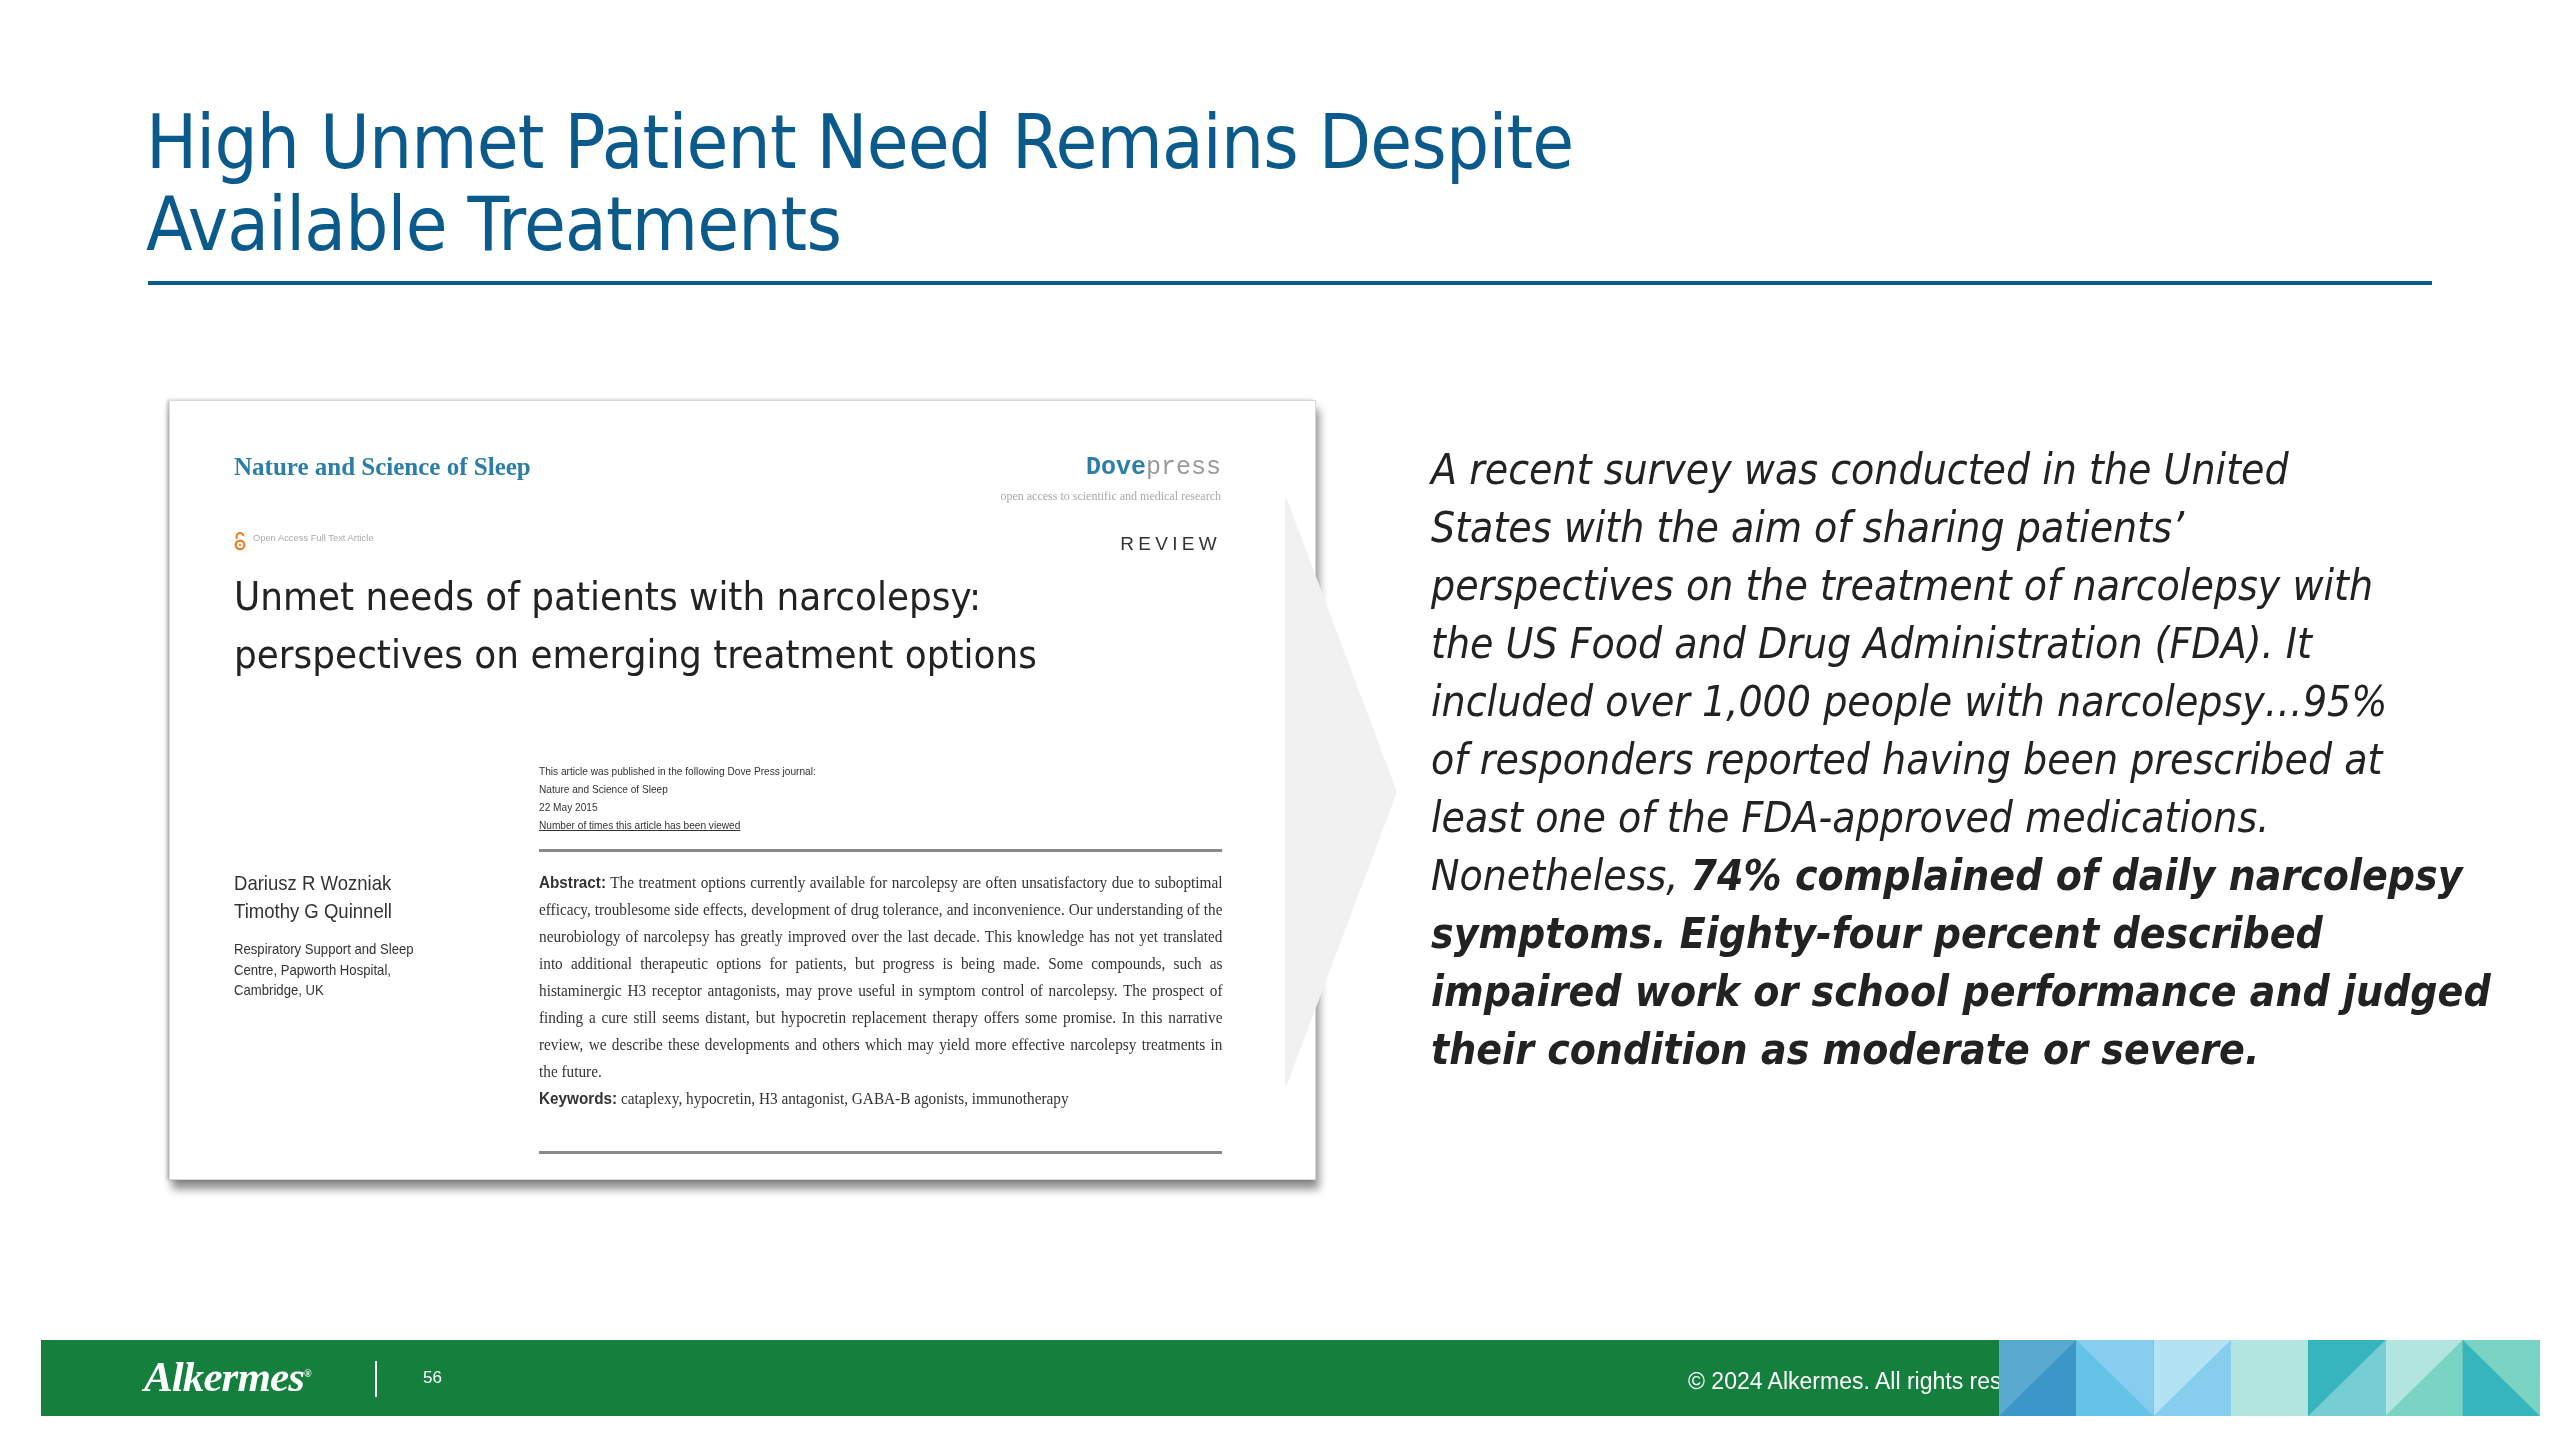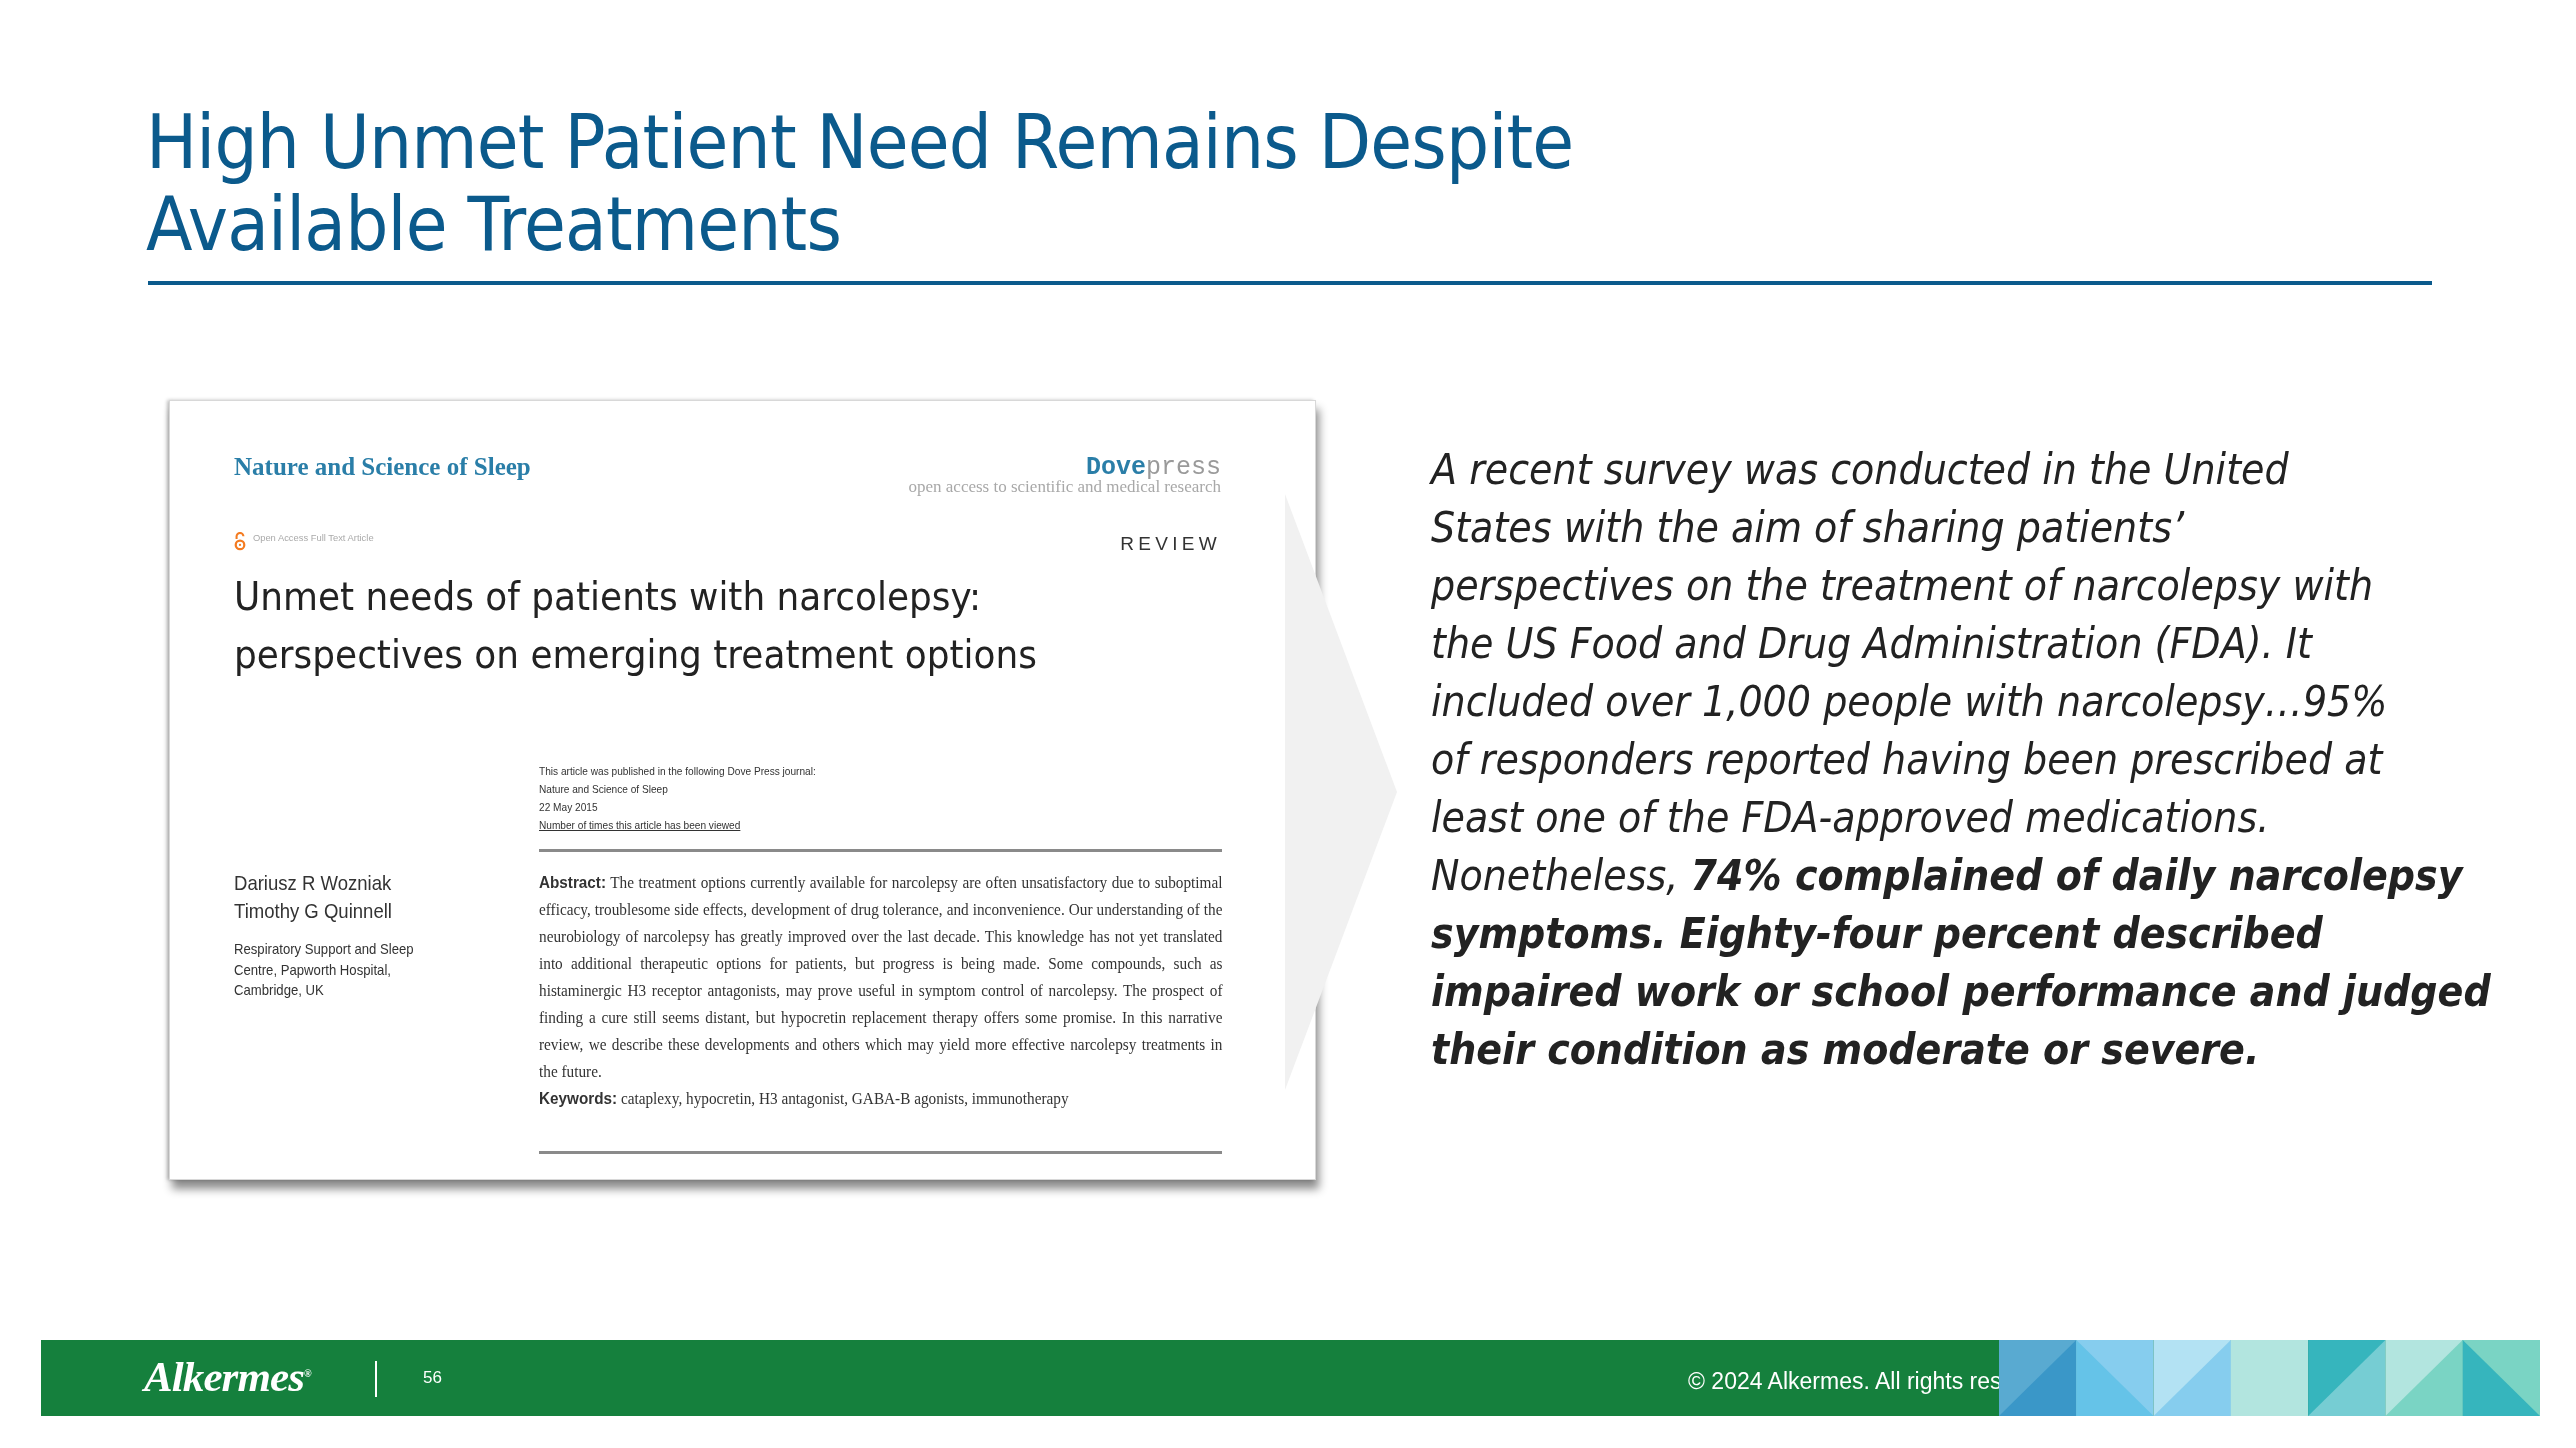--- a/index.html
+++ b/index.html
@@ -5,21 +5,21 @@
   html, body { margin:0; padding:0; background:#ffffff; }
   body { width:2576px; height:1449px; position:relative; overflow:hidden; font-family:"Liberation Sans", sans-serif; }
   .title { position:absolute; left:146px; top:101px; width:2318px; color:#0b5a8c; font-family:"DejaVu Sans", sans-serif; font-size:74px; line-height:82px; font-weight:normal; letter-spacing:-0.9px; transform:scaleX(0.92); transform-origin:left top; }
   .title-rule { position:absolute; left:148px; top:281px; width:2284px; height:4.3px; background:#0b5a8c; }
 
   .article { position:absolute; left:135px; top:400px; width:1145px; height:778px; background:#ffffff; border:1.7px solid #d8d8d8; box-shadow: 3.4px 8.6px 8.6px rgba(0,0,0,0.45), -1.7px 0 3.4px rgba(0,0,0,0.25); margin-left: 34px; }
   .art-journal { position:absolute; left:64px; top:52px; font-family:"Liberation Serif", serif; font-weight:bold; color:#2a7ea8; font-size:25px; }
   .art-dove { position:absolute; right:94px; top:52px; font-family:Liberation Mono, monospace; font-size:25px; }
   .art-dove .d1 { color:#2a7ea8; font-weight:bold; }
   .art-dove .d2 { color:#9a9a9a; }
-  .art-tagline { position:absolute; right:94px; top:76px; font-family:"Liberation Serif", serif; color:#a8a8a8; font-size:17px; }
+  .art-tagline { position:absolute; right:94px; top:88px; font-family:"Liberation Serif", serif; color:#a8a8a8; font-size:12px; }
   .art-oa { position:absolute; left:64px; top:131px; display:flex; align-items:flex-start; gap:6.9px; }
   .art-oa-icon { width:12px; height:19px; }
   .art-oa-text { color:#aaaaaa; font-size:9.4px; }
   .art-review { position:absolute; right:94px; top:132px; color:#333; font-size:19px; letter-spacing:4.3px; }
   .art-title { position:absolute; left:64px; top:167px; color:#222; font-size:39px; line-height:58px; font-family:"DejaVu Sans", sans-serif; transform:scaleX(0.92); transform-origin:left top; white-space:nowrap; }
   .art-pubinfo { position:absolute; left:369px; top:361px; font-size:11px; line-height:18px; color:#333; transform:scaleX(0.92); transform-origin:left top; }
   .art-pubinfo .views { text-decoration:underline; }
   .art-rule1 { position:absolute; left:369px; top:448px; width:683px; height:2.6px; background:#8a8a8a; }
   .art-authors { position:absolute; left:64px; top:468px; color:#333; font-size:20.6px; line-height:27.5px; transform:scaleX(0.9); transform-origin:left top; }
   .art-affil { position:absolute; left:64px; top:538px; color:#333; font-size:14.6px; line-height:20.6px; transform:scaleX(0.9); transform-origin:left top; }

